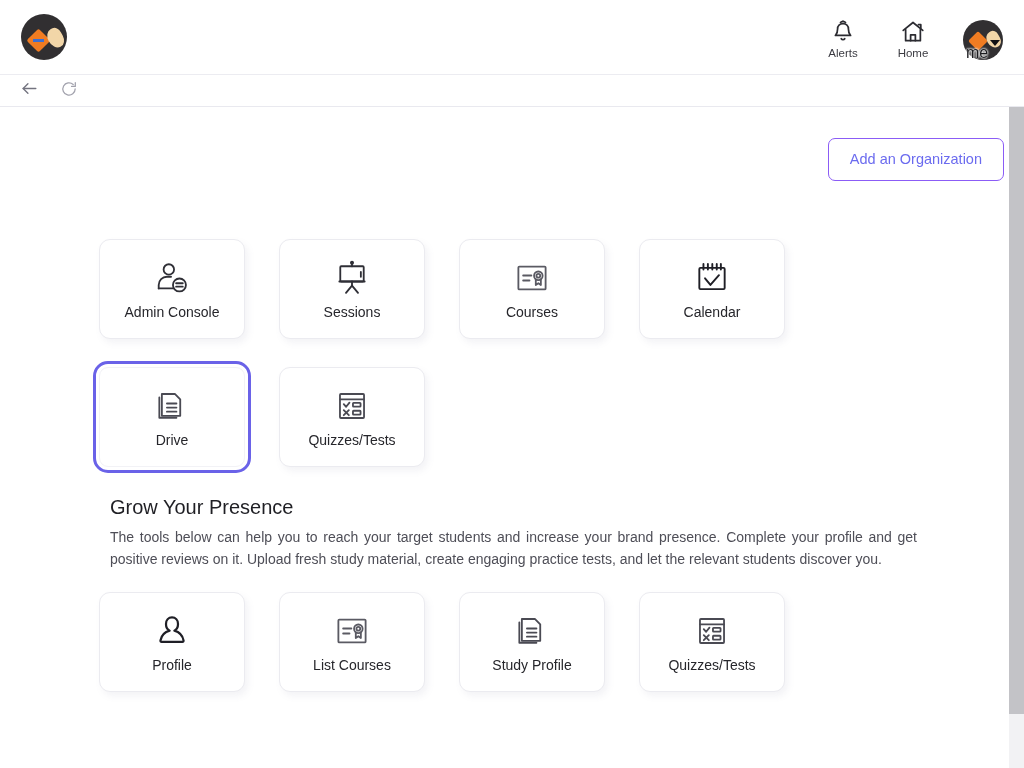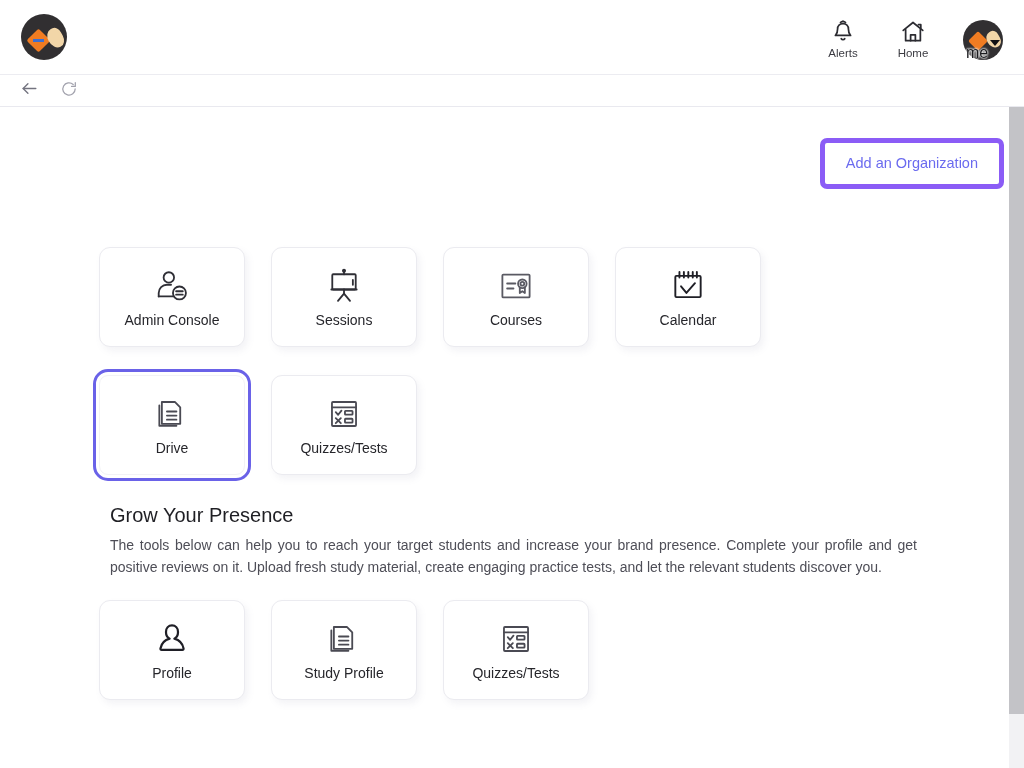--- a/index.html
+++ b/index.html
@@ -159,37 +159,37 @@
     position: relative;
   }
 
   .org-btn-row {
     display: flex;
     justify-content: flex-end;
     padding-top: 31px;
     padding-right: 5px;
   }
   .org-btn {
-    border: 5px solid #8b5cf6;
+    border: 1px solid #8b5cf6;
     border-radius: 7px;
     background: #ffffff;
     color: #6b6bef;
     font-size: 14.5px;
     font-family: "Liberation Sans", sans-serif;
     padding: 12px 21px;
     cursor: pointer;
     line-height: 17px;
   }
 
   
   .card-grid {
     display: flex;
     flex-wrap: wrap;
     padding-left: 99px;
-    gap: 26px 26px;
+    gap: 26px 34px;
   }
   .grid-primary { margin-top: 58px; }
   .grid-secondary { margin-top: 28px; }
   .grid-tools { margin-top: 22px; }
 
   .app-card {
     width: 146px;
     height: 100px;
     background: #ffffff;
     border: 1px solid #ebebf0;
@@ -443,20 +443,33 @@
 
       <div class="app-card">
         <span class="card-icon">
           <svg width="38" height="38" viewBox="0 0 24 24" fill="none" stroke="#1f1f26" stroke-width="1.4" stroke-linecap="round" stroke-linejoin="round">
             <path d="M12 3.4c-2.2 0-3.8 1.8-3.8 4.2 0 2.1 1.1 3.6 2.3 4.2-2.6.7-5.1 2.6-5.8 6.2-.1.5.2.8.7.8h13.2c.5 0 .8-.3.7-.8-.7-3.6-3.2-5.5-5.8-6.2 1.2-.6 2.3-2.1 2.3-4.2 0-2.4-1.6-4.2-3.8-4.2z"></path>
           </svg>
         </span>
         <span class="card-label">Profile</span>
       </div>
 
+      <div class="app-card">
+        <span class="card-icon">
+          <svg width="38" height="38" viewBox="0 0 24 24" fill="none" stroke="#5a5a63" stroke-width="1.15" stroke-linecap="round" stroke-linejoin="round">
+            <rect x="3.4" y="4.8" width="17.2" height="14.4" rx="0.6"></rect>
+            <path d="M6.4 10.4h5.2"></path>
+              <path d="M6.4 13.6h4"></path>
+            <circle cx="16" cy="10.6" r="2.7"></circle>
+            <circle cx="16" cy="10.6" r="1.2"></circle>
+            <path d="M14.4 12.8v3.6l1.6-1.1 1.6 1.1v-3.6"></path>
+          </svg>
+        </span>
+        <span class="card-label">List Courses</span>
+      </div>
 
       <div class="app-card">
         <span class="card-icon">
           <svg width="38" height="38" viewBox="0 0 24 24" fill="none" stroke="#4a4a53" stroke-width="1.15" stroke-linecap="round" stroke-linejoin="round">
             <path d="M5.6 4.4h8.2l3.4 3.4v10.4H5.6z"></path>
             <path d="M4 6.6v12.8h10.8"></path>
             <path d="M8.8 10.4h6"></path>
               <path d="M8.8 13h6"></path>
               <path d="M8.8 15.6h6"></path>
           </svg>

